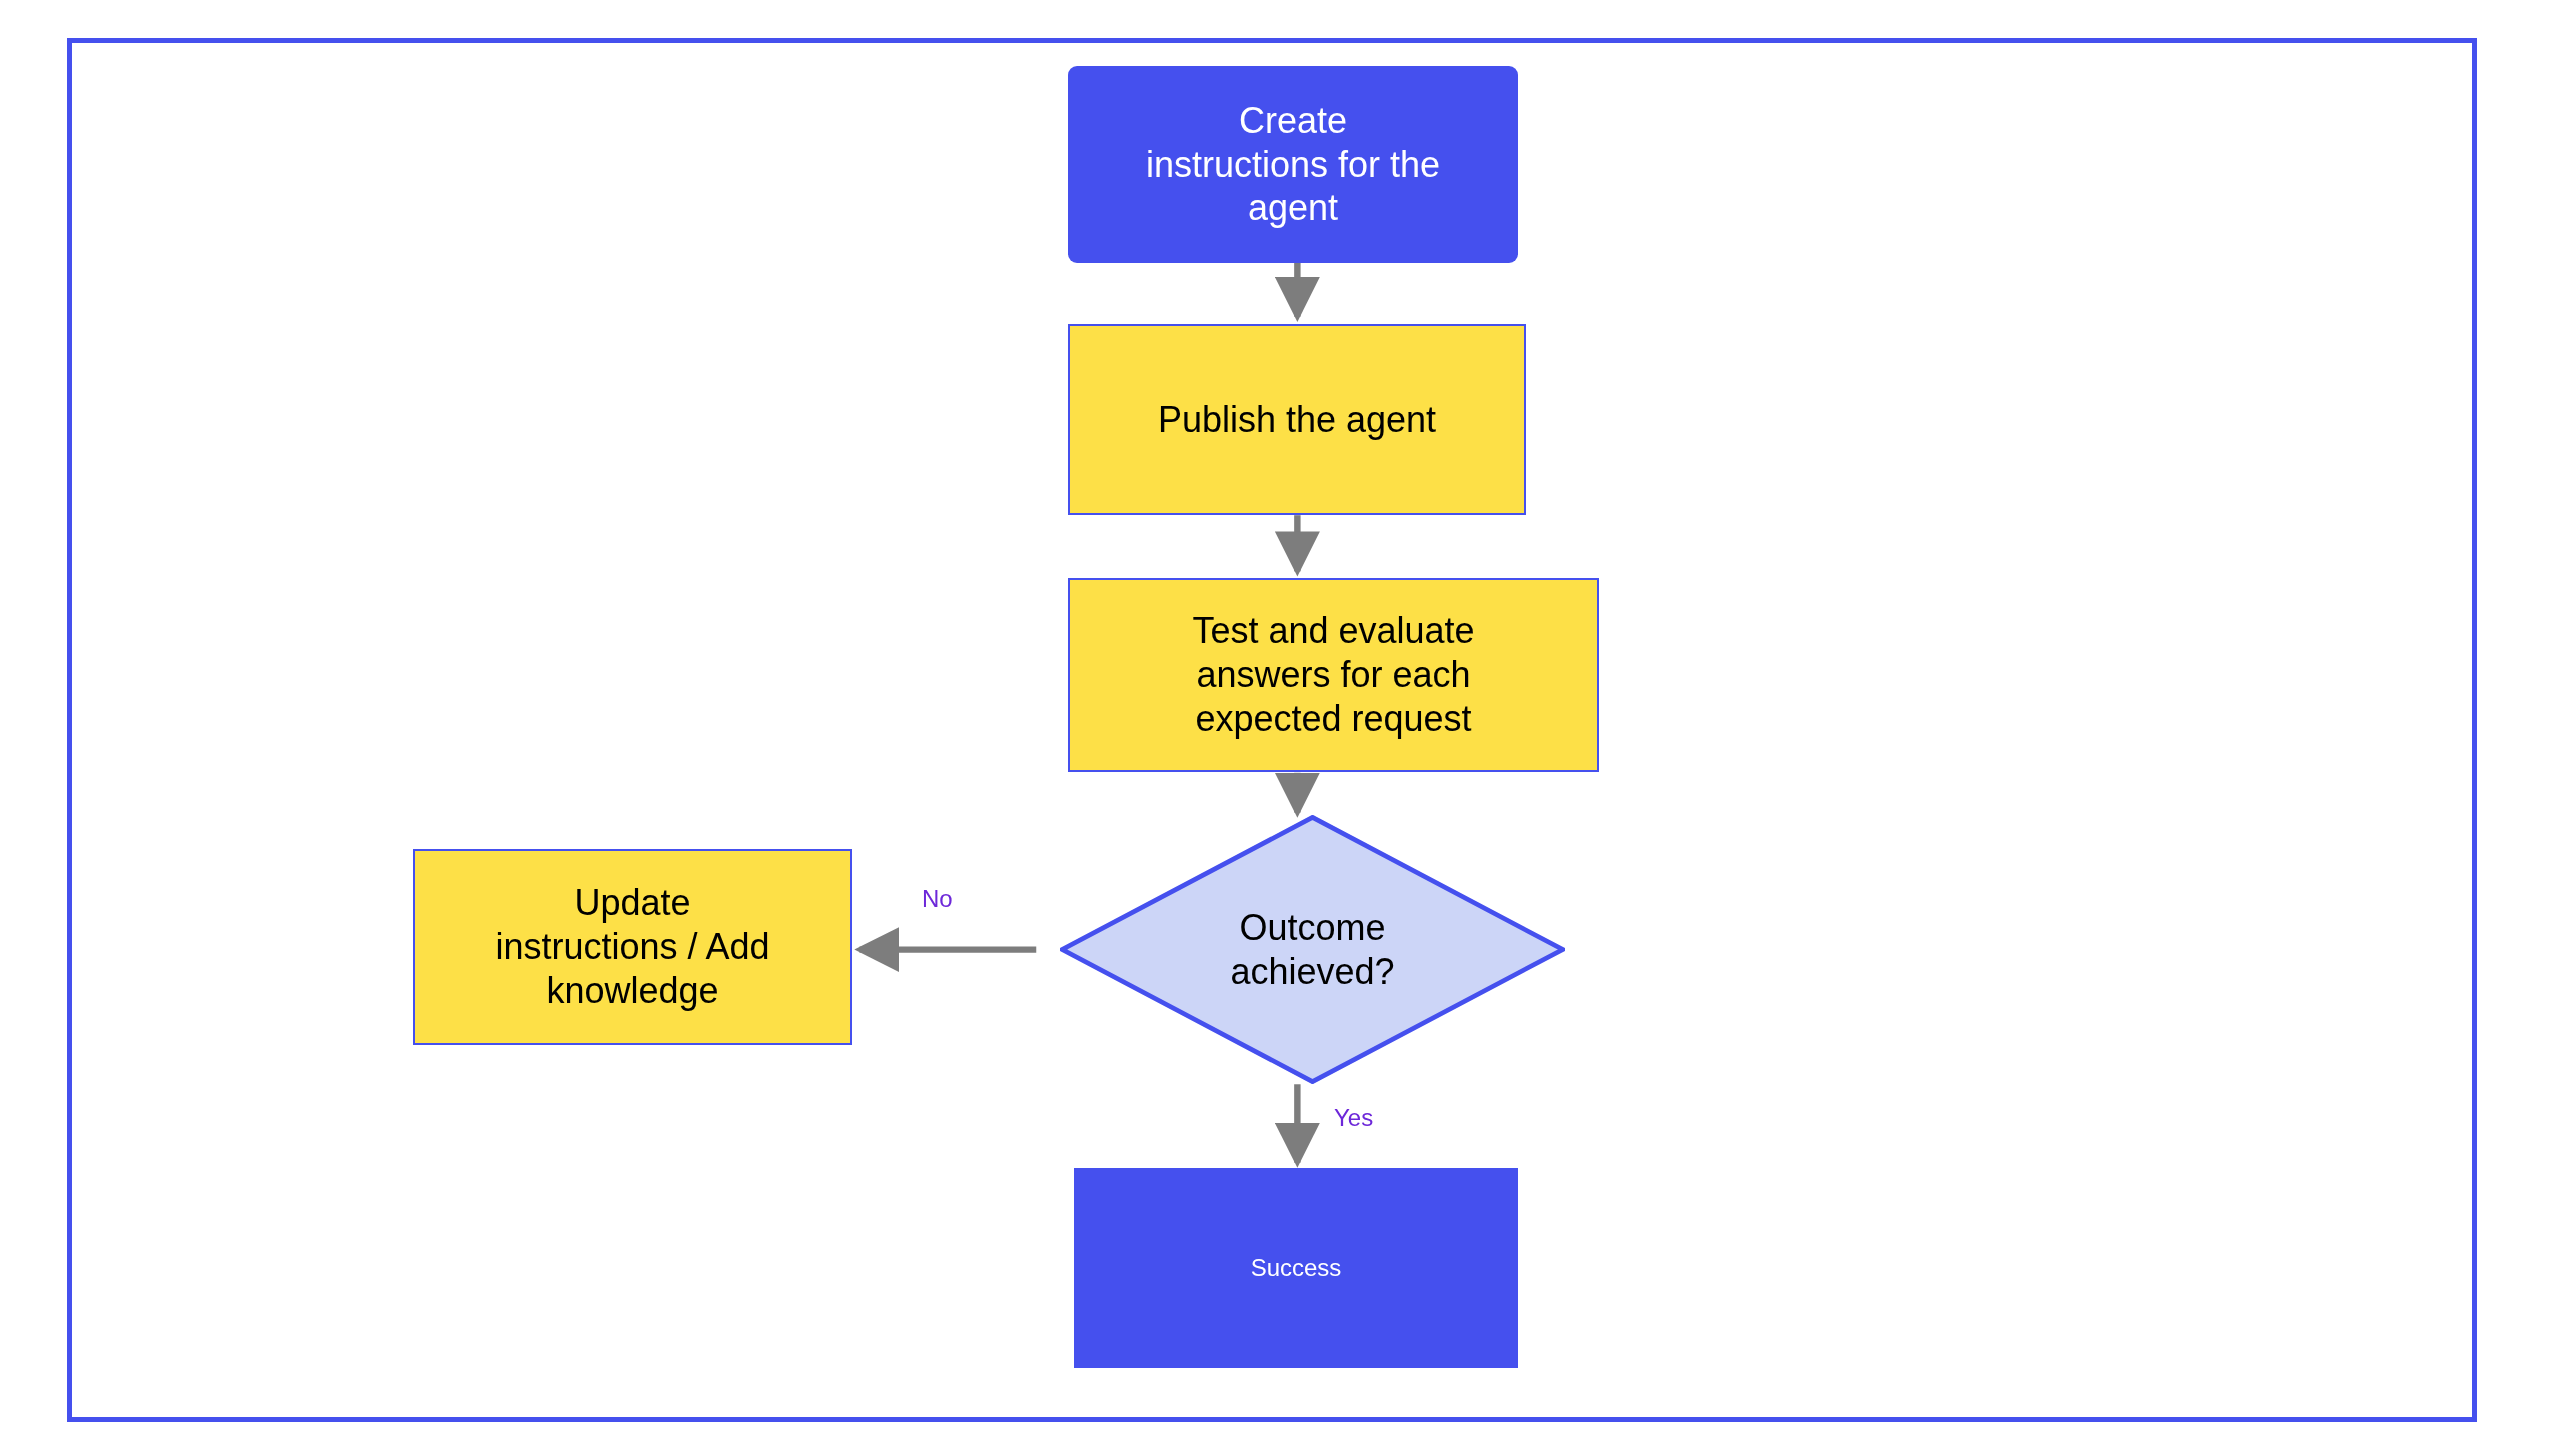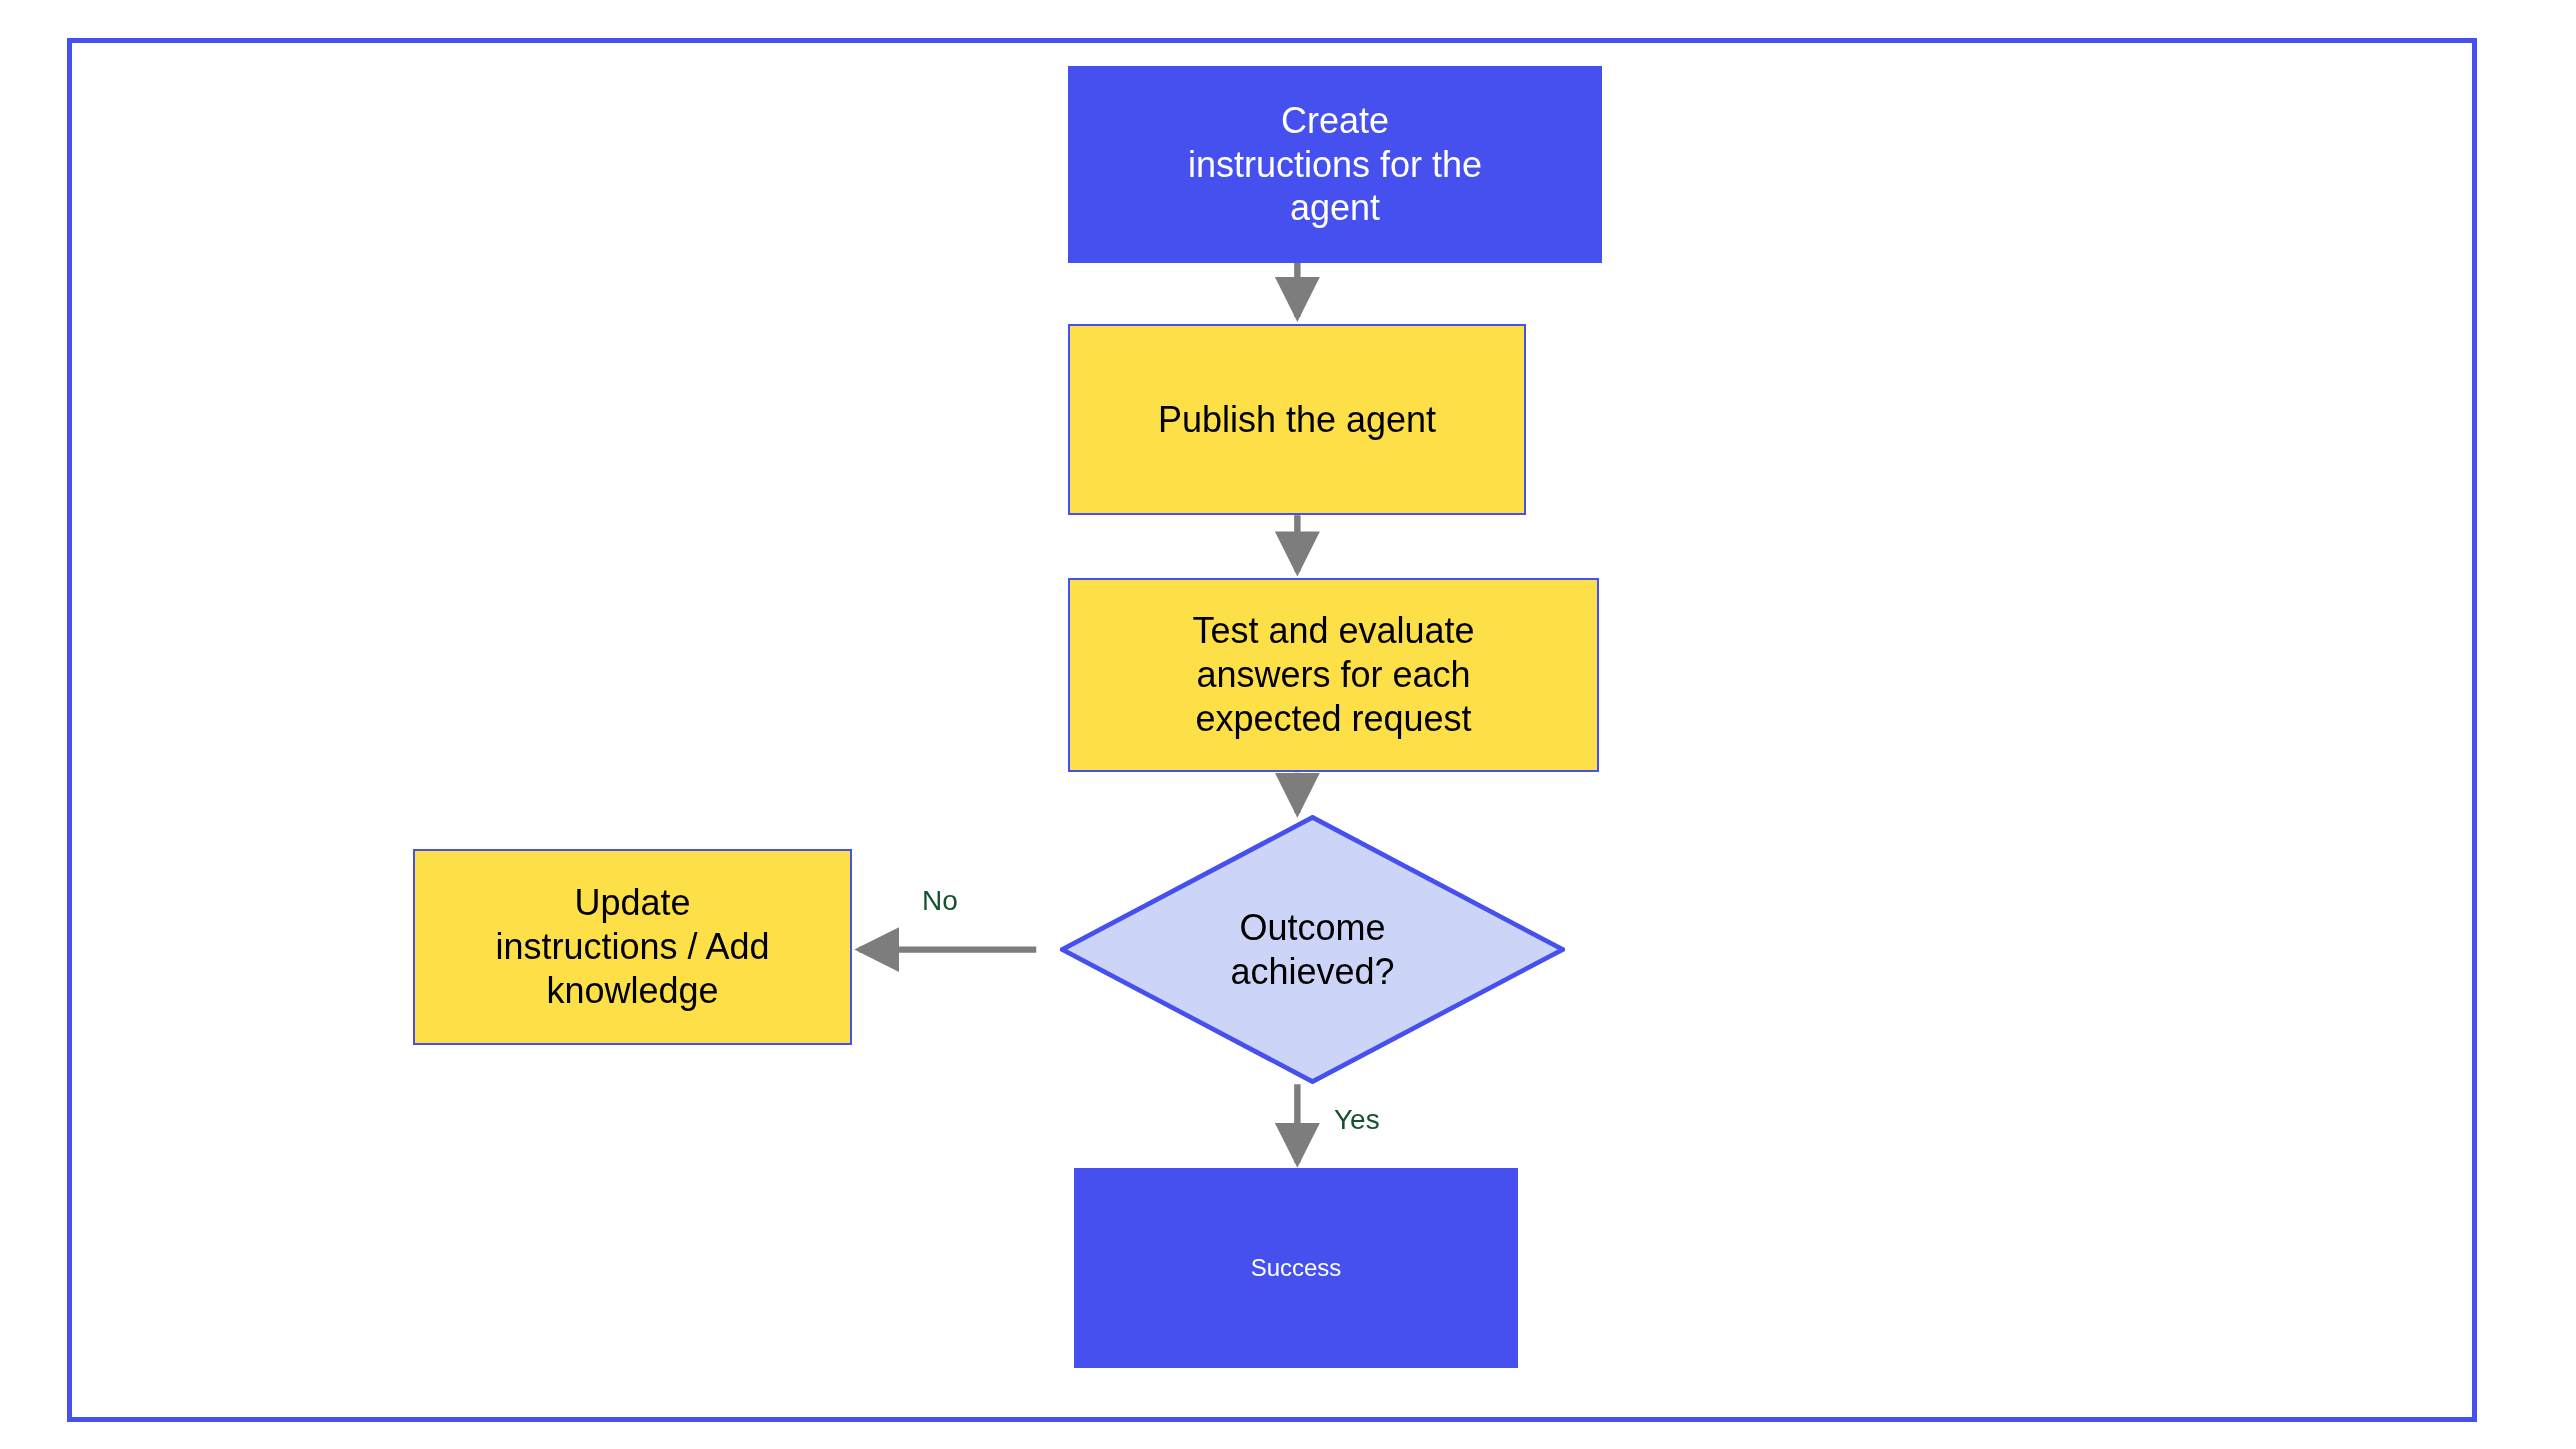--- a/index.html
+++ b/index.html
@@ -52,22 +52,23 @@
     border: none;
     color: #ffffff;
   }
   .node.outlined {
     background: #fde047;
     border: 2.3px solid #4550ee;
     color: #000000;
   }
   
   #node-create {
-    left: 1068px;  top: 66px;   width: 534px;  height: 197px;
-    font-size: 36px;
+    left: 1068px;  top: 66px;   width: 450px;  height: 197px;
+    font-size: 36px;
+    border-radius: 9px;
   }
   #node-publish {
     left: 1068px;  top: 324px;   width: 458px;  height: 191px;
     font-size: 36px;
   }
   #node-test {
     left: 1068px;  top: 578px;   width: 531px;  height: 194px;
     font-size: 36px;
   }
   #node-update {
@@ -116,22 +117,22 @@
   .connector {
     position: absolute;
     left: 0;
     top: 0;
     width: 2576px;
     height: 1449px;
     pointer-events: none;
   }
   .edge-label {
     position: absolute;
-    color: #14532d;
-    font-size: 28px;
+    color: #6d28d9;
+    font-size: 24px;
     white-space: nowrap;
   }
   #label-no  { left: 922px; top: 885px; }
   #label-yes { left: 1334px; top: 1104px; }
 </style>
 </head>
 <body>
 
 <div id="canvas">
 

